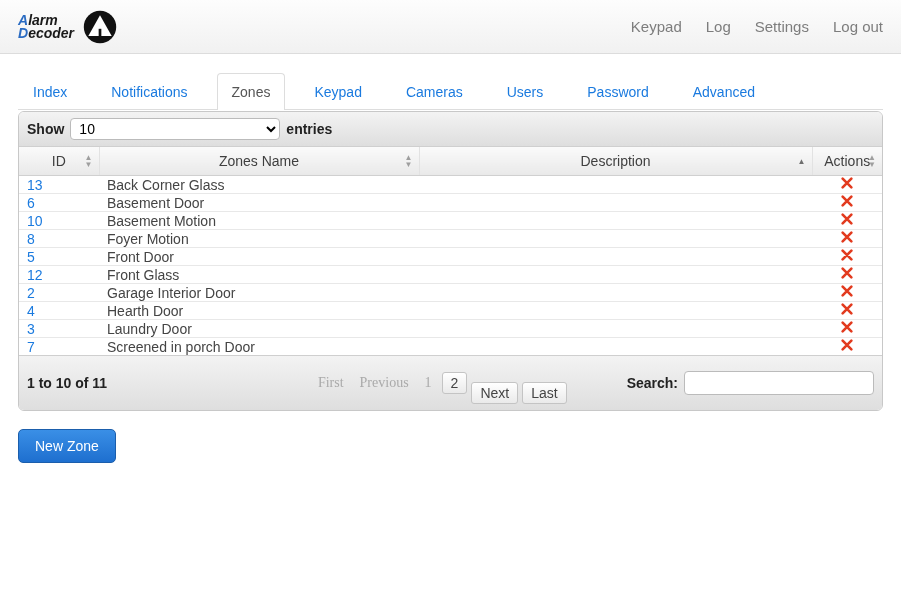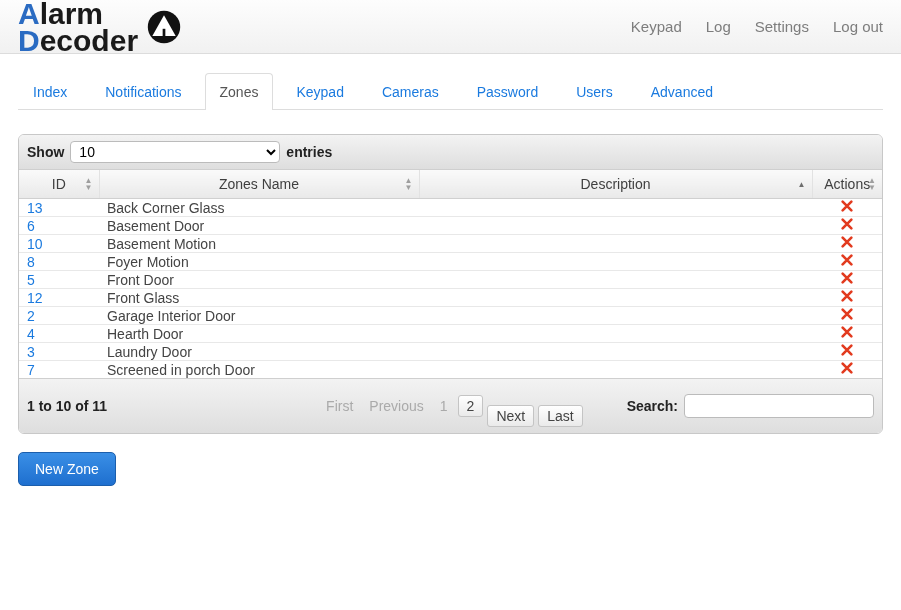--- a/index.html
+++ b/index.html
@@ -15,34 +15,34 @@
   
   .topbar {
     height: 54px;
     background: linear-gradient(#fdfdfd, #f1f1f1);
     border-bottom: 1px solid #dcdcdc;
     display: flex;
     align-items: center;
     padding: 0 18px;
   }
   .logo { display: flex; align-items: center; gap: 8px; }
-  .logo-text { font-weight: 700; font-size: 30px; line-height: 0.9; font-family: Verdana, Geneva, sans-serif; }
+  .logo-text { font-weight: 700; font-size: 14px; line-height: 0.9; font-family: Verdana, Geneva, sans-serif; font-style: italic; }
   .logo-text .a1 { color: #2a6bc2; }
   .logo-text .rest { color: #1a1a1a; }
   .logo-icon svg { width: 36px; height: 36px; display: block; }
   .nav-right { margin-left: auto; display: flex; gap: 24px; }
   .nav-right a { color: #7d7d7d; font-size: 15px; }
 
   
   .content { padding: 18px 18px 24px 18px; }
   .tabs {
     display: flex;
     border-bottom: 1px solid #ddd;
-    margin-bottom: 24px;
-    gap: 8px;
+    margin-bottom: 1px;
+    gap: 14px;
   }
   .tab {
     padding: 10px 14px;
     color: #1a7adf;
     border: 1px solid transparent;
     border-bottom: none;
     border-radius: 4px 4px 0 0;
     position: relative;
     top: 1px;
     cursor: pointer;
@@ -114,41 +114,41 @@
     position: absolute; right: 6px; top: 50%; transform: translateY(-50%);
     font-size: 8px; color: #9e9e9e; line-height: 7px;
   }
   .sort-asc {
     position: absolute; right: 6px; top: 50%; transform: translateY(-50%);
     font-size: 8px; color: #6e6e6e;
   }
 
   .dt-info { font-weight: 700; color: #222; }
   .pager { margin-left: auto; display: flex; align-items: center; gap: 4px; }
-  .pager span.disabled { color: #aaa; padding: 2px 6px; }
+  .pager span.disabled { color: #aaa; padding: 2px 6px; font-family: Liberation Serif, serif; }
   .pager span.page {
     padding: 2px 8px;
     cursor: pointer;
   }
   .pager span.page.active {
     background: linear-gradient(#fff,#eaeaea);
     border: 1px solid #c4c4c4;
     border-radius: 3px;
     color: #444;
   }
   .pager span.btn {
     background: linear-gradient(#fff,#eaeaea);
     border: 1px solid #c4c4c4;
     border-radius: 3px;
     padding: 2px 8px;
     color: #444;
     cursor: pointer;
     margin-top: 20px;
   }
-  .search-wrap { margin-left: 44px; display: flex; align-items: center; gap: 6px; }
+  .search-wrap { margin-left: 60px; display: flex; align-items: center; gap: 6px; }
   .search-wrap label { font-weight: 700; color: #222; }
   .search-wrap input {
     width: 190px; height: 24px;
     border: 1px solid #bbb;
     border-radius: 4px;
     padding: 2px 6px;
   }
 
   .btn-primary {
     display: inline-block;
@@ -191,22 +191,22 @@
 
 <div class="content">
 
   
   <div class="tabs">
     <a class="tab">Index</a>
     <a class="tab">Notifications</a>
     <a class="tab active">Zones</a>
     <a class="tab">Keypad</a>
     <a class="tab">Cameras</a>
+    <a class="tab">Users</a>
     <a class="tab">Password</a>
-    <a class="tab">Users</a>
     <a class="tab">Advanced</a>
   </div>
 
   
   <div class="dt-wrap">
     <div class="dt-topbar">
       <label>Show</label>
       <select>
         <option>10</option>
       </select>

